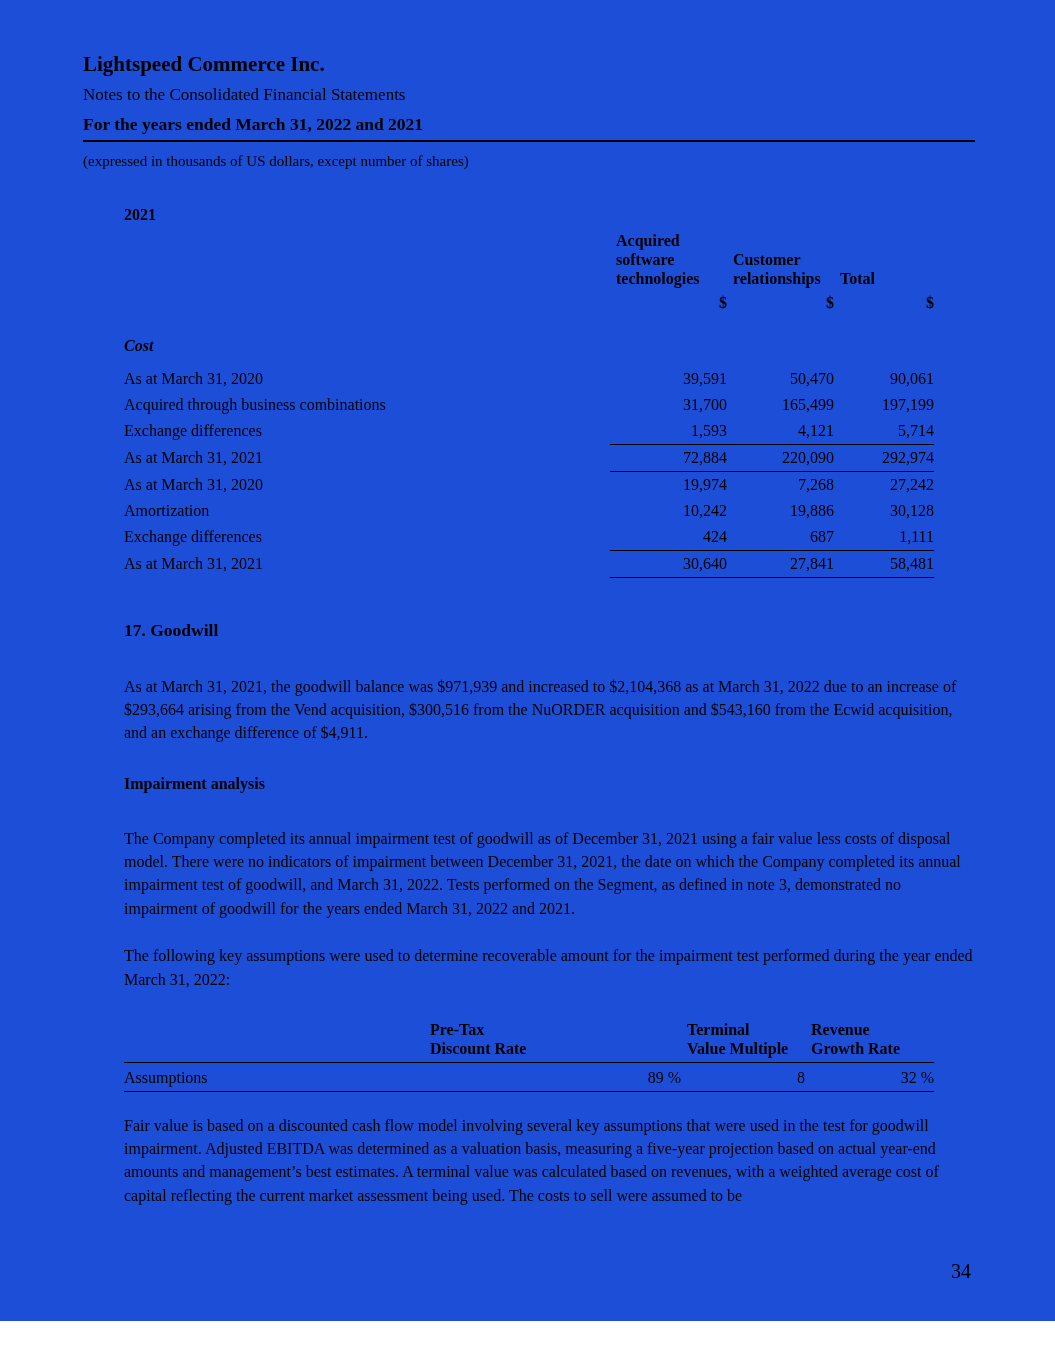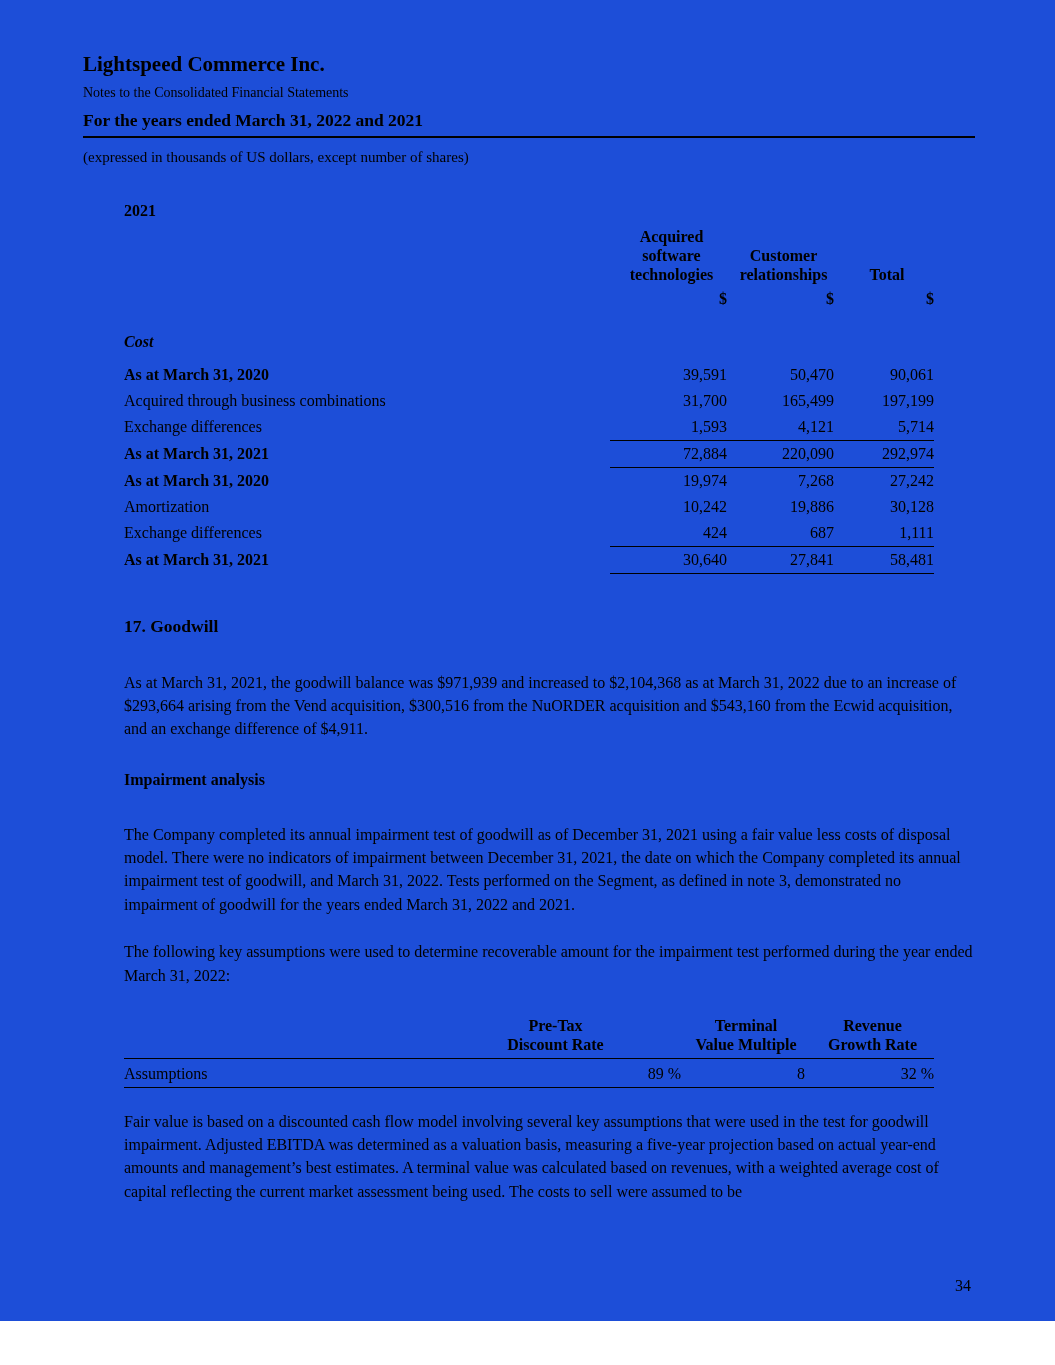--- a/index.html
+++ b/index.html
@@ -9,54 +9,54 @@
     background: #ffffff; color: #000000;
     font-family: "Liberation Serif", "DejaVu Serif", serif;
     font-size: 16px;
     -webkit-font-smoothing: antialiased;
   }
   .page { position: relative; width: 1055px; height: 1321px; overflow: hidden; background: #1d4ed8; }
   .content { padding: 52px 80px 0 83px; }
 
   
   .company { font-size: 21px; font-weight: bold; margin: 0 0 8px 0; }
-  .doc-title { font-size: 14px; margin: 0 0 9px 0; }
+  .doc-title { font-size: 17px; margin: 0 0 9px 0; }
   .period { font-size: 17.5px; font-weight: bold; margin: 0 0 5px 0; }
   .rule { border-bottom: 2px solid #000; height: 0; margin: 0 0 11px 0; }
   .currency-note { font-size: 15px; margin: 0 0 36px 0; }
 
   .indent { margin-left: 41px; }
 
   .year-label { font-weight: bold; margin: 0 0 4px 0; }
 
   
   table.fin { border-collapse: collapse; table-layout: fixed; width: 810px; font-size: 16px; }
   table.fin td { padding: 4px 0 4px 6px; vertical-align: bottom; overflow: hidden; }
   table.fin td:first-child { padding-left: 0; }
   .num { text-align: right; }
-  .col-hdr { font-weight: bold; white-space: pre-line; text-align: center; line-height: 1.18; padding-bottom: 1px; }
+  .col-hdr { font-weight: bold; white-space: pre-line; text-align: left; line-height: 1.18; padding-bottom: 1px; }
   tr.dollar td { font-weight: bold; padding-top: 1px; padding-bottom: 10px; }
   tr.sect td { font-weight: bold; font-style: italic; padding-top: 15px; padding-bottom: 11px; }
-  tr.bold td.label { font-weight: bold; }
+  tr.bold td.label { font-weight: normal; }
   tr.uline td.num { border-bottom: 1px solid #000; }
   tr.net td { padding-top: 13px; }
 
   
   .goodwill-heading { font-size: 17.5px; font-weight: bold; margin: 42px 0 0 0; }
   p.para { width: 851px; margin: 34px 0 0 0; line-height: 1.46; }
   .sub-heading { font-weight: bold; margin: 30px 0 0 0; }
 
   
   table.assump { border-collapse: collapse; table-layout: fixed; width: 810px; font-size: 16px; margin-top: 26px; }
   table.assump td { padding: 4px 0 4px 6px; vertical-align: bottom; }
   table.assump td:first-child { padding-left: 0; }
   table.assump tr.hdr td { border-bottom: 1px solid #000; padding-bottom: 3px; }
   table.assump tr.data td { border-bottom: 1px solid #000; padding-top: 6px; }
 
-  .page-number { position: absolute; right: 84px; bottom: 26px; font-size: 16px; }
+  .page-number { position: absolute; right: 84px; bottom: 38px; font-size: 20px; }
 </style>
 </head>
 <body>
 
 <div class="page">
   <div class="content">
 
     <div class="company">Lightspeed Commerce Inc.</div>
     <div class="doc-title">Notes to the Consolidated Financial Statements</div>
     <div class="period">For the years ended March 31, 2022 and 2021</div>

